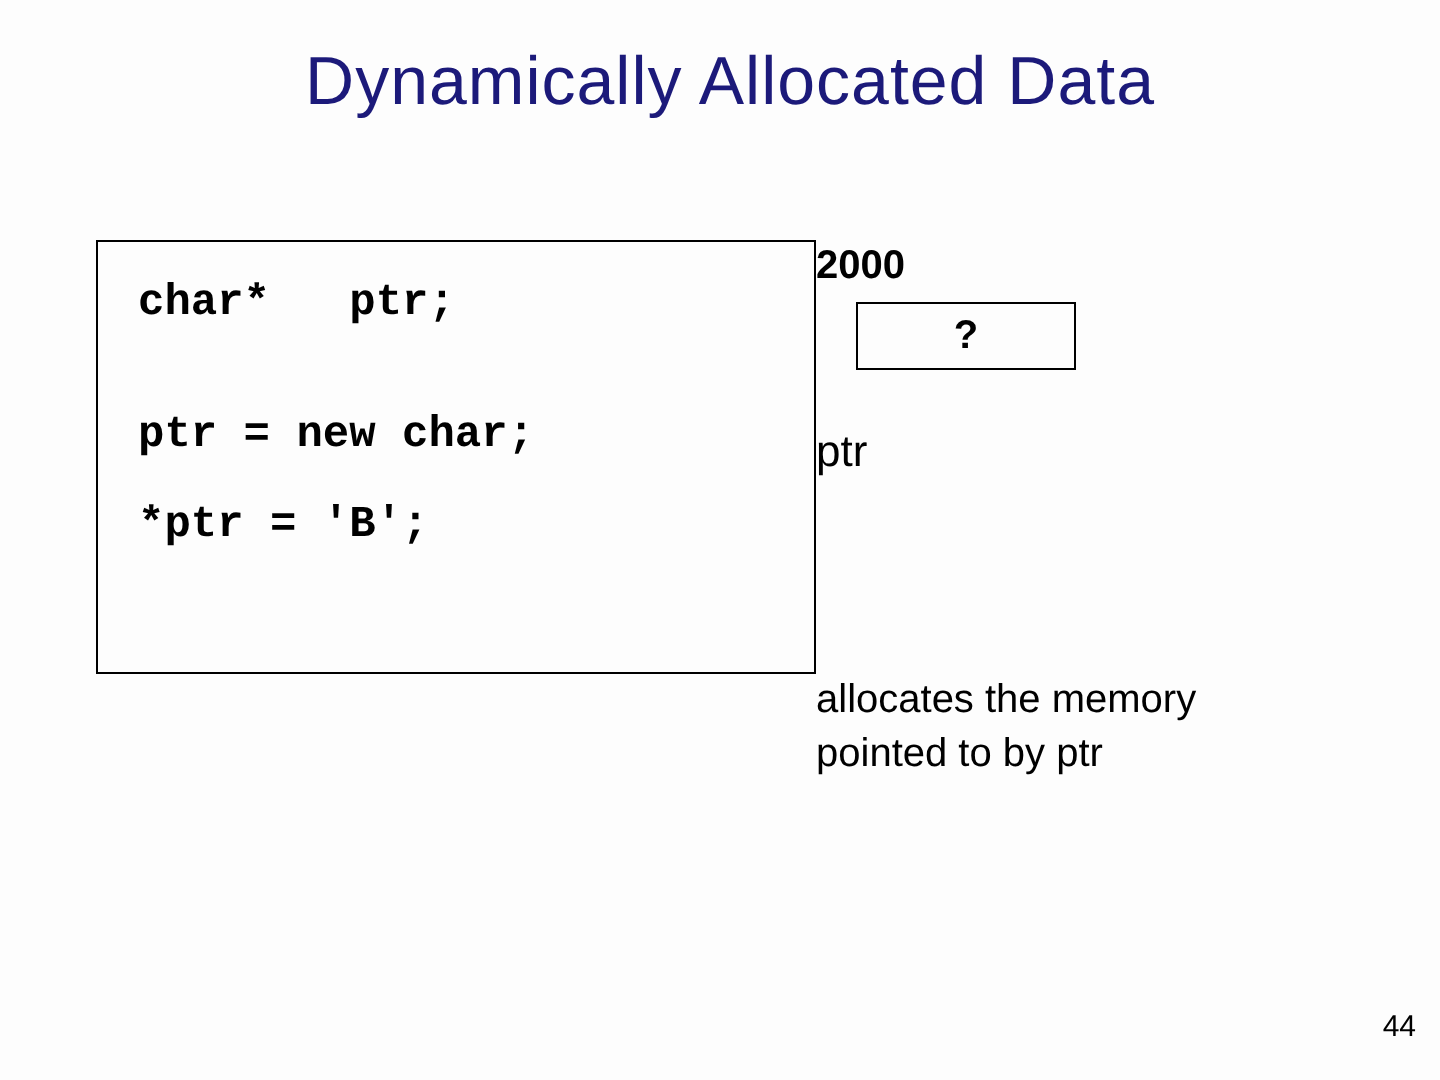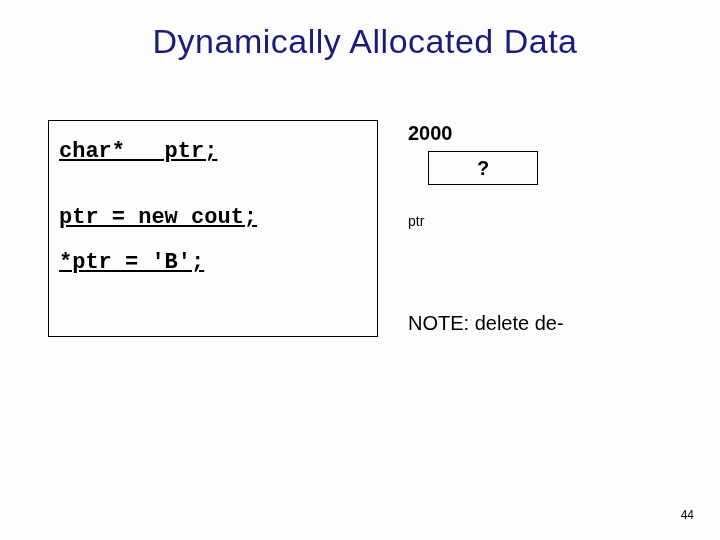--- a/index.html
+++ b/index.html
@@ -22,24 +22,23 @@
     .content {
       position: absolute;
       top: 120px;
       left: 48px;
       right: 48px;
     }
     .code-box {
       position: absolute;
       left: 0;
       top: 0;
-      width: 330px;
+      width: 360px;
       border: 1.5px solid #000;
-      padding: 18px 10px 14px 10px;
-      text-decoration: underline;
+      padding: 18px 10px 14px 20px;
     }
     .code-line {
       font-family: "Courier New", Courier, monospace;
       font-weight: bold;
       font-size: 22px;
       color: #000;
       white-space: pre;
       line-height: 1.2;
     }
     .gap-lg { height: 40px; }
@@ -61,65 +60,66 @@
       width: 110px;
       height: 34px;
       display: flex;
       align-items: center;
       justify-content: center;
       font-size: 20px;
       font-weight: bold;
       margin-left: 20px;
     }
     .var-label {
-      font-size: 14px;
+      font-size: 22px;
       color: #000;
       margin-top: 28px;
     }
     .note {
       position: absolute;
       left: 360px;
       top: 190px;
       width: 260px;
       font-size: 20px;
       color: #000;
       line-height: 1.35;
     }
     .page-num {
       position: absolute;
       bottom: 18px;
-      right: 26px;
-      font-size: 12px;
+      right: 12px;
+      font-size: 15px;
       color: #000;
     }
   </style>
 </head>
 <body>
 
 <h1 class="slide-title">Dynamically Allocated Data</h1>
 
 <div class="content">
 
   <div class="code-box">
     <div class="code-line">char*   ptr;</div>
     <div class="gap-lg"></div>
-    <div class="code-line">ptr = new cout;</div>
+    <div class="code-line">ptr = new char;</div>
     <div class="gap-sm"></div>
     <div class="code-line">*ptr = 'B';</div>
     <div class="gap-sm"></div>
     <div class="gap-md"></div>
   </div>
 
   <div class="right-col">
     <div class="addr-label">2000</div>
     <div class="mem-box">
       <span>?</span>
     </div>
     <div class="var-label">ptr</div>
   </div>
 
   <div class="note">
-    <span>NOTE:  delete  de-</span><br>
+    <br>
+    <span>allocates the memory pointed to by ptr</span>
   </div>
 
 </div>
 
 <div class="page-num">44</div>
 
 </body></html>

